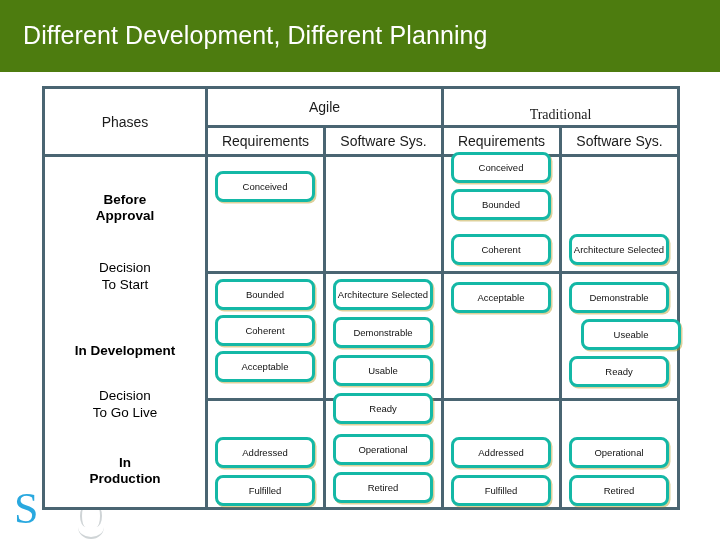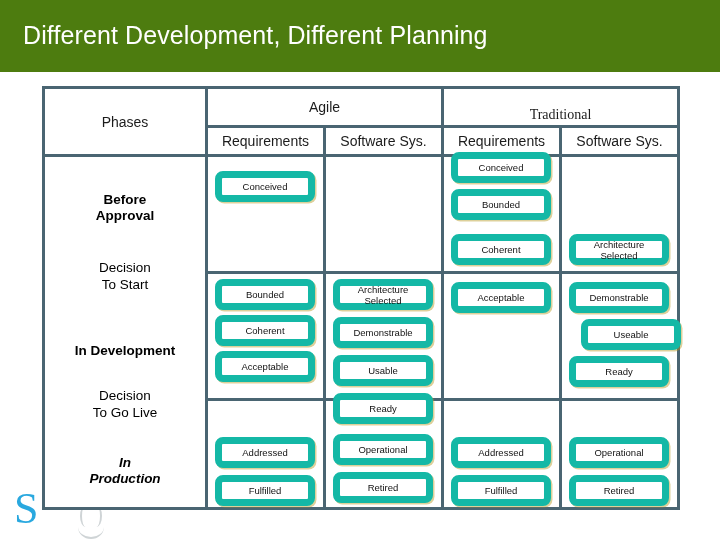--- a/index.html
+++ b/index.html
@@ -144,21 +144,21 @@
     font-weight: normal;
     line-height: 17px;
     background: #ffffff;
     z-index: 5;
     padding: 0 16px;
   }
 
   
   .state-box {
     position: absolute;
-    border: 7px solid #14b8a6;
+    border: 3px solid #14b8a6;
     border-radius: 8px;
     background: #ffffff;
     display: flex;
     align-items: center;
     justify-content: center;
     text-align: center;
     font-size: 9.5px;
     line-height: 11px;
     color: #111111;
     box-shadow: 1.5px 1.5px 0 rgba(180,150,30,0.45);
@@ -203,21 +203,21 @@
 
     <div class="phase-label" style="top:254px;">
       <div>In Development</div>
     </div>
 
     <div class="phase-label" style="top:103px;">
       <div>Before</div>
       <div>Approval</div>
     </div>
 
-    <div class="phase-label" style="top:366px;font-style:italic;">
+    <div class="phase-label" style="top:366px;">
       <div>In</div>
       <div>Production</div>
     </div>
 
     <div class="decision-label" style="top:170px;">
       <div>Decision</div>
       <div>To Start</div>
     </div>
 
     <div class="decision-label" style="top:298px;">

